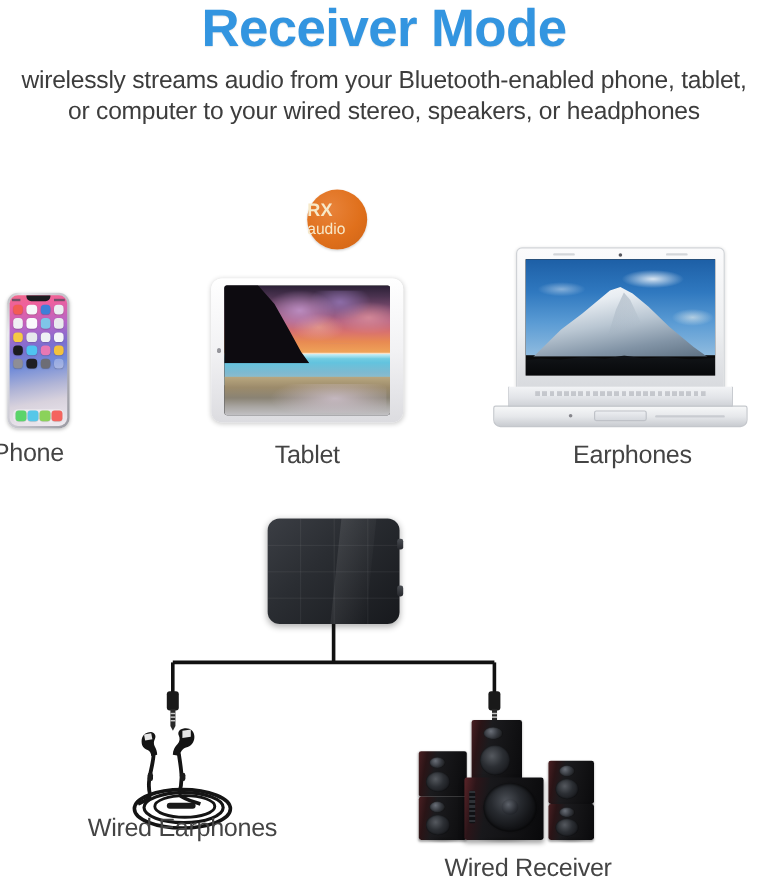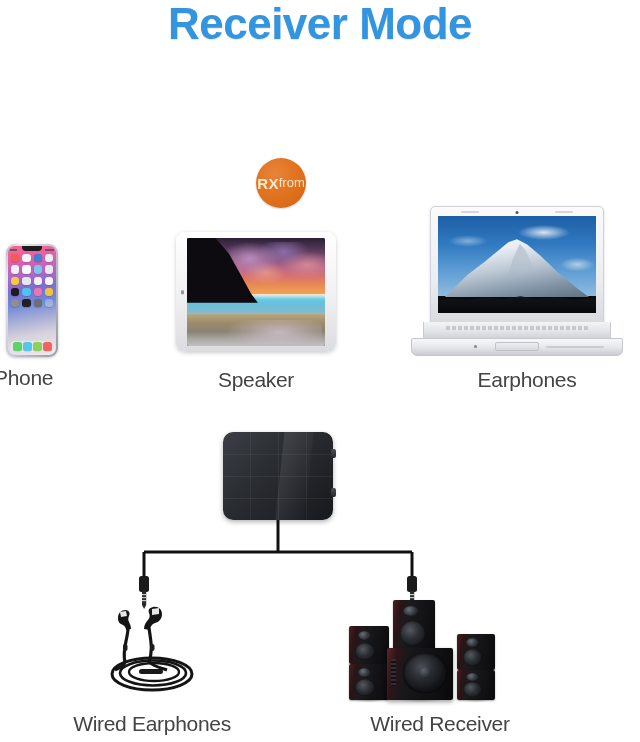--- a/index.html
+++ b/index.html
@@ -38,22 +38,22 @@
     letter-spacing: -0.2px;
   }
 
   
   #rx-badge {
     position: absolute;
     left: 256px; top: 158px;
     width: 50px; height: 50px;
     border-radius: 50%;
     background: radial-gradient(circle at 38% 32%, #e8833a 0%, #e0701c 55%, #cd6316 100%);
-    display: flex; flex-direction: row;
-    align-items: center; justify-content: center;
+    display: flex; flex-direction: column;
+    align-items: flex-start; justify-content: center;
     box-shadow: 0 1px 2px rgba(0,0,0,0.18);
   }
   #rx-badge .rx-line1 {
     font-size: 15px; font-weight: bold; color: #f7e9c9;
     line-height: 1; letter-spacing: 0.3px;
   }
   #rx-badge .rx-line2 {
     font-size: 13px; color: #f7e9c9; line-height: 1.1; margin-top: 1px;
   }
 
@@ -296,21 +296,21 @@
   .rcv-port {
     position: absolute; right: -3px; width: 5px; height: 9px;
     background: linear-gradient(180deg,#4a4d53,#26282d);
     border-radius: 2px;
   }
   .rcv-port.p1 { top: 17px; }
   .rcv-port.p2 { top: 56px; }
 
   
   #earphones { left: 95px; top: 600px; width: 120px; height: 108px; }
-  #earphones-label { left: 52px; top: 712px; width: 200px; }
+  #earphones-label { left: 52px; top: 679px; width: 200px; }
 
   
   #speakers { left: 345px; top: 592px; width: 185px; height: 112px; }
   #speakers-label { left: 340px; top: 712px; width: 200px; }
 
   .sp {
     position: absolute;
     background: linear-gradient(100deg,#4a1f22 0%,#2a1416 16%,#1b1b1e 34%,#121214 70%,#0a0a0c 100%);
     border-radius: 2px;
     box-shadow: 0 1px 2px rgba(0,0,0,0.35);
@@ -349,25 +349,26 @@
   .sp-shadow {
     position: absolute; left: 0; right: 0; bottom: -4px; height: 7px;
     background: radial-gradient(ellipse 50% 60% at 50% 40%, rgba(0,0,0,0.20) 0%, rgba(0,0,0,0) 72%);
   }
 </style>
 </head>
 <body>
 
 <div id="header">
   <div id="title">Receiver Mode</div>
+  <div id="subtitle">wirelessly streams audio from your Bluetooth-enabled phone, tablet, or computer to your wired stereo, speakers, or headphones</div>
 </div>
 
 <div id="rx-badge">
   <div class="rx-line1">RX</div>
-  <div class="rx-line2">from</div>
+  <div class="rx-line2">audio</div>
 </div>
 
 <div class="device" id="phone">
   <div class="phone-body">
     <div class="phone-screen">
       <div class="phone-notch"></div>
       <div class="phone-status">
         <i class="l"></i>
           <i class="r"></i>
       </div>
@@ -411,21 +412,21 @@
       <div class="ts-sky"></div>
       <div class="ts-clouds"></div>
       <div class="ts-sea"></div>
       <div class="ts-surf"></div>
       <div class="ts-sand"></div>
       <div class="ts-wet"></div>
       <div class="ts-cliff"></div>
     </div>
   </div>
 </div>
-<div class="dev-label" id="tablet-label">Speaker</div>
+<div class="dev-label" id="tablet-label">Tablet</div>
 
 <div class="device" id="laptop">
   <div class="lid">
     <div class="webcam"></div>
     <div class="lid-grill-l"></div>
     <div class="lid-grill-r"></div>
     <div class="laptop-screen">
       <div class="ls-sky"></div>
       <div class="ls-cloud1"></div>
       <div class="ls-cloud2"></div>

